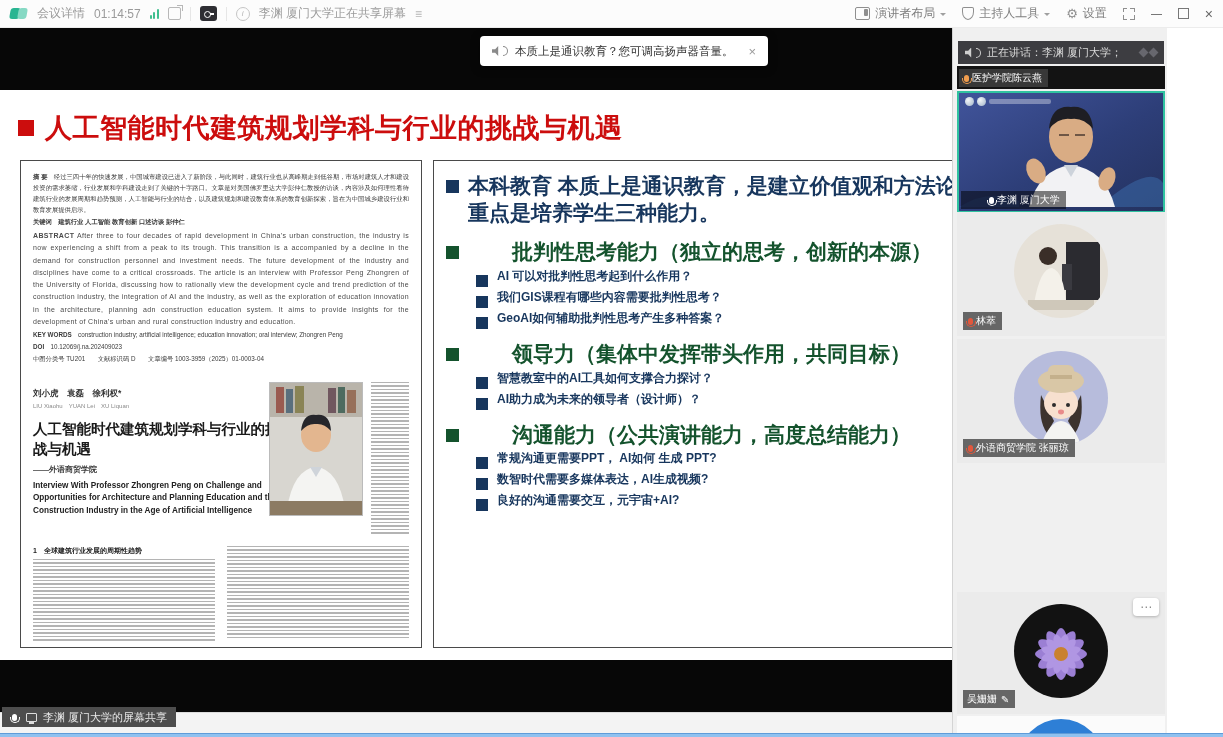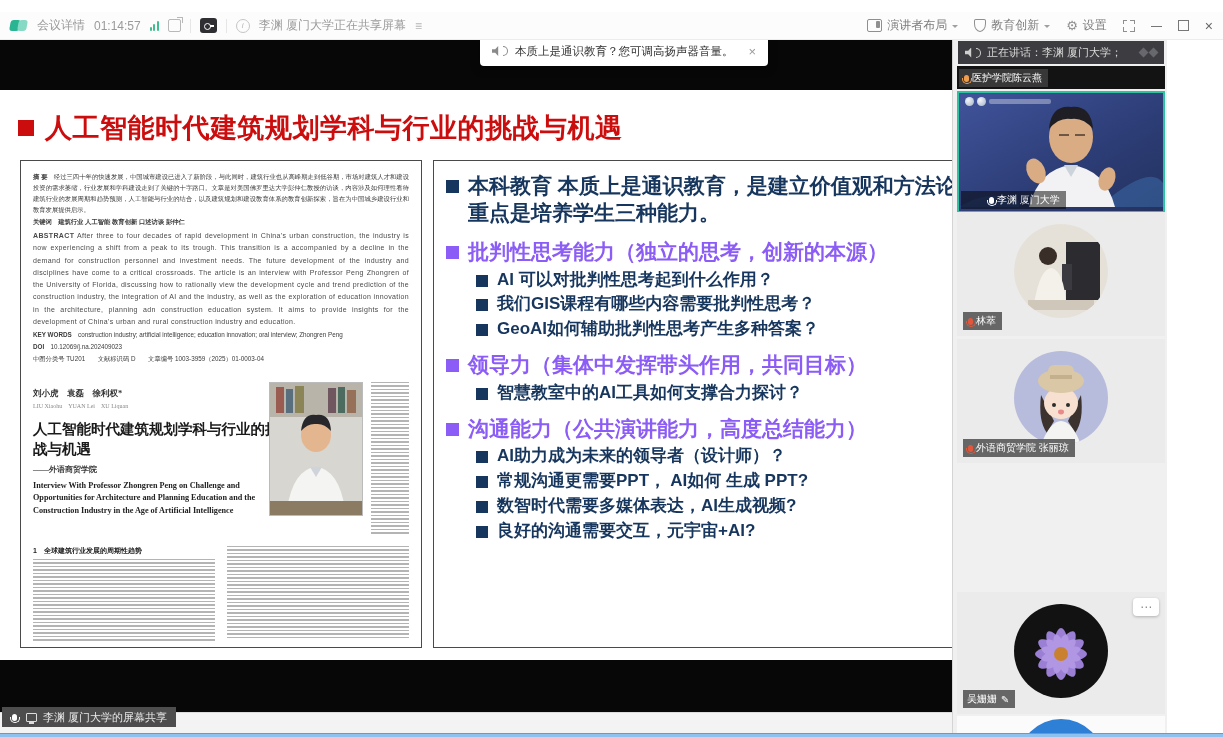--- a/index.html
+++ b/index.html
@@ -1,20 +1,20 @@
 <!DOCTYPE html>
 <html><head>
 <meta charset="utf-8">
 <style>
   html,body{margin:0;padding:0;background:#fff;}
   body{width:1223px;height:737px;overflow:hidden;font-family:"Liberation Sans","DejaVu Sans",sans-serif;}
   .app{position:relative;width:1223px;height:737px;background:#fff;}
 
   
-  .toolbar{position:absolute;top:0;left:0;width:1223px;height:28px;background:#fcfcfc;border-bottom:1px solid #ececec;display:flex;align-items:center;padding:0 10px;box-sizing:border-box;font-size:12px;color:#9a9a9a;gap:9px;z-index:40;margin-top:12px;}
+  .toolbar{position:absolute;top:0;left:0;width:1223px;height:28px;background:#fcfcfc;border-bottom:1px solid #ececec;display:flex;align-items:center;padding:0 10px;box-sizing:border-box;font-size:12px;color:#9a9a9a;gap:9px;z-index:40;}
   .logo{width:18px;height:13px;position:relative;flex:0 0 auto;}
   .logo i{position:absolute;border-radius:3px;}
   .logo .l1{left:0;top:1px;width:10px;height:11px;background:#29b592;transform:skewX(-10deg);}
   .logo .l2{left:8px;top:1px;width:9px;height:11px;background:#86d9c4;transform:skewX(-10deg);}
   .sigic{display:inline-flex;align-items:flex-end;gap:1.5px;height:10px;}
   .sigic i{display:block;width:2px;background:#3fbf8f;border-radius:1px;}
   .sigic .s1{height:4px;}.sigic .s2{height:7px;}.sigic .s3{height:10px;}
   .opic{width:11px;height:11px;border:1px solid #b8b8b8;border-radius:2px;position:relative;}
   .opic::after{content:"";position:absolute;right:-3px;top:-3px;width:5px;height:5px;border-top:1.5px solid #b8b8b8;border-right:1.5px solid #b8b8b8;}
   .tb-div{width:1px;height:14px;background:#e6e6e6;}
@@ -53,35 +53,35 @@
   .toast-close{color:#9a9a9a;font-size:13px;margin-left:8px;}
 
   .slide{position:absolute;top:62px;left:0;width:1008px;height:570px;background:#fff;}
   .slide-title{position:absolute;top:20px;left:18px;display:flex;align-items:center;gap:11px;color:#cc0d0d;font-weight:bold;font-size:27px;letter-spacing:.5px;}
   .title-sq{width:16px;height:16px;background:#cc0d0d;flex:0 0 auto;}
 
   
   .points{position:absolute;top:70px;left:433px;width:563px;height:488px;border:1px solid #4a4a4a;box-sizing:border-box;padding:12px 10px 0 12px;overflow:hidden;}
   .pt{display:flex;align-items:flex-start;font-weight:bold;line-height:1.28;}
   .pt.l1{font-size:21px;margin-top:12px;}
-  .pt.l2{font-size:17px;margin-left:30px;margin-top:3px;}
+  .pt.l2{font-size:12px;margin-left:30px;margin-top:3px;}
   .pt.first{margin-top:0;}
   .c-blue{color:#17365d;}
-  .c-red{color:#8b5cf6;}
+  .c-red{color:#14532d;gap:44px;}
   .pb{flex:0 0 auto;width:13px;height:13px;margin:7px 9px 0 0;background:currentColor;}
   .pt.l2 .pb{width:12px;height:12px;margin-top:6px;}
 
   
   .paper{position:absolute;top:70px;left:20px;width:402px;height:488px;border:1px solid #4a4a4a;box-sizing:border-box;padding:10px 12px;overflow:hidden;background:#fff;color:#3a3a3a;}
   .p-zh{font-size:6.3px;line-height:1.75;text-align:justify;}
   .p-kw{font-size:6.3px;font-weight:bold;margin-top:3px;}
   .p-en{font-size:7px;letter-spacing:.35px;line-height:1.75;text-align:justify;color:#4a4a4a;margin-top:3px;}
   .p-meta{font-size:6.3px;margin-top:3px;}
   .p-meta b{font-weight:bold;}
-  .p-mid{position:relative;margin-top:24px;height:152px;font-family:Liberation Serif, serif;}
+  .p-mid{position:relative;margin-top:24px;height:152px;}
   .p-authors{font-size:8.5px;font-weight:bold;color:#333;margin-top:16px;}
   .p-authors-en{font-size:6px;color:#8a8a8a;margin-top:2px;}
   .p-title{font-size:14.5px;font-weight:bold;color:#1a1a1a;line-height:1.4;margin-top:8px;width:248px;}
   .p-sub{font-size:8px;font-weight:bold;margin-top:4px;}
   .p-title-en{font-size:8.2px;font-weight:bold;line-height:1.55;margin-top:5px;width:252px;color:#222;}
   .photo{position:absolute;right:46px;top:-6px;width:92px;height:132px;border:1px solid #bbb;overflow:hidden;}
   .side-col{position:absolute;right:0;top:-6px;width:38px;height:152px;}
   .ph{background:repeating-linear-gradient(to bottom,#b4b4b4 0,#b4b4b4 1.1px,transparent 1.1px,transparent 3.5px);}
   .qa{display:flex;gap:12px;margin-top:6px;}
   .qa-col{flex:1;}
@@ -151,21 +151,21 @@
     <span class="menu-glyph">≡</span>
 
     <span class="tb-right">
       <span class="tb-btn">
         <span class="layic"></span>
         <span>演讲者布局</span>
         <span class="crt"></span>
       </span>
       <span class="tb-btn">
         <span class="shic"></span>
-        <span>教育创新</span>
+        <span>主持人工具</span>
         <span class="crt"></span>
       </span>
       <span class="tb-btn">
         <span class="gear-glyph">⚙</span>
         <span>设置</span>
       </span>
       <span class="fsic">
           <i class="c1"></i>
           <i class="c2"></i>
           <i class="c3"></i>
@@ -265,27 +265,27 @@
             <span>GeoAI如何辅助批判性思考产生多种答案？</span>
           </div>
         <div class="pt l1 c-red">
             <span class="pb"></span>
             <span>领导力（集体中发挥带头作用，共同目标）</span>
           </div>
         <div class="pt l2 c-blue">
             <span class="pb"></span>
             <span>智慧教室中的AI工具如何支撑合力探讨？</span>
           </div>
+        <div class="pt l2 c-blue">
+            <span class="pb"></span>
+            <span>AI助力成为未来的领导者（设计师）？</span>
+          </div>
         <div class="pt l1 c-red">
             <span class="pb"></span>
             <span>沟通能力（公共演讲能力，高度总结能力）</span>
-          </div>
-        <div class="pt l2 c-blue">
-            <span class="pb"></span>
-            <span>AI助力成为未来的领导者（设计师）？</span>
           </div>
         <div class="pt l2 c-blue">
             <span class="pb"></span>
             <span>常规沟通更需要PPT， AI如何 生成 PPT?</span>
           </div>
         <div class="pt l2 c-blue">
             <span class="pb"></span>
             <span>数智时代需要多媒体表达，AI生成视频?</span>
           </div>
         <div class="pt l2 c-blue">

